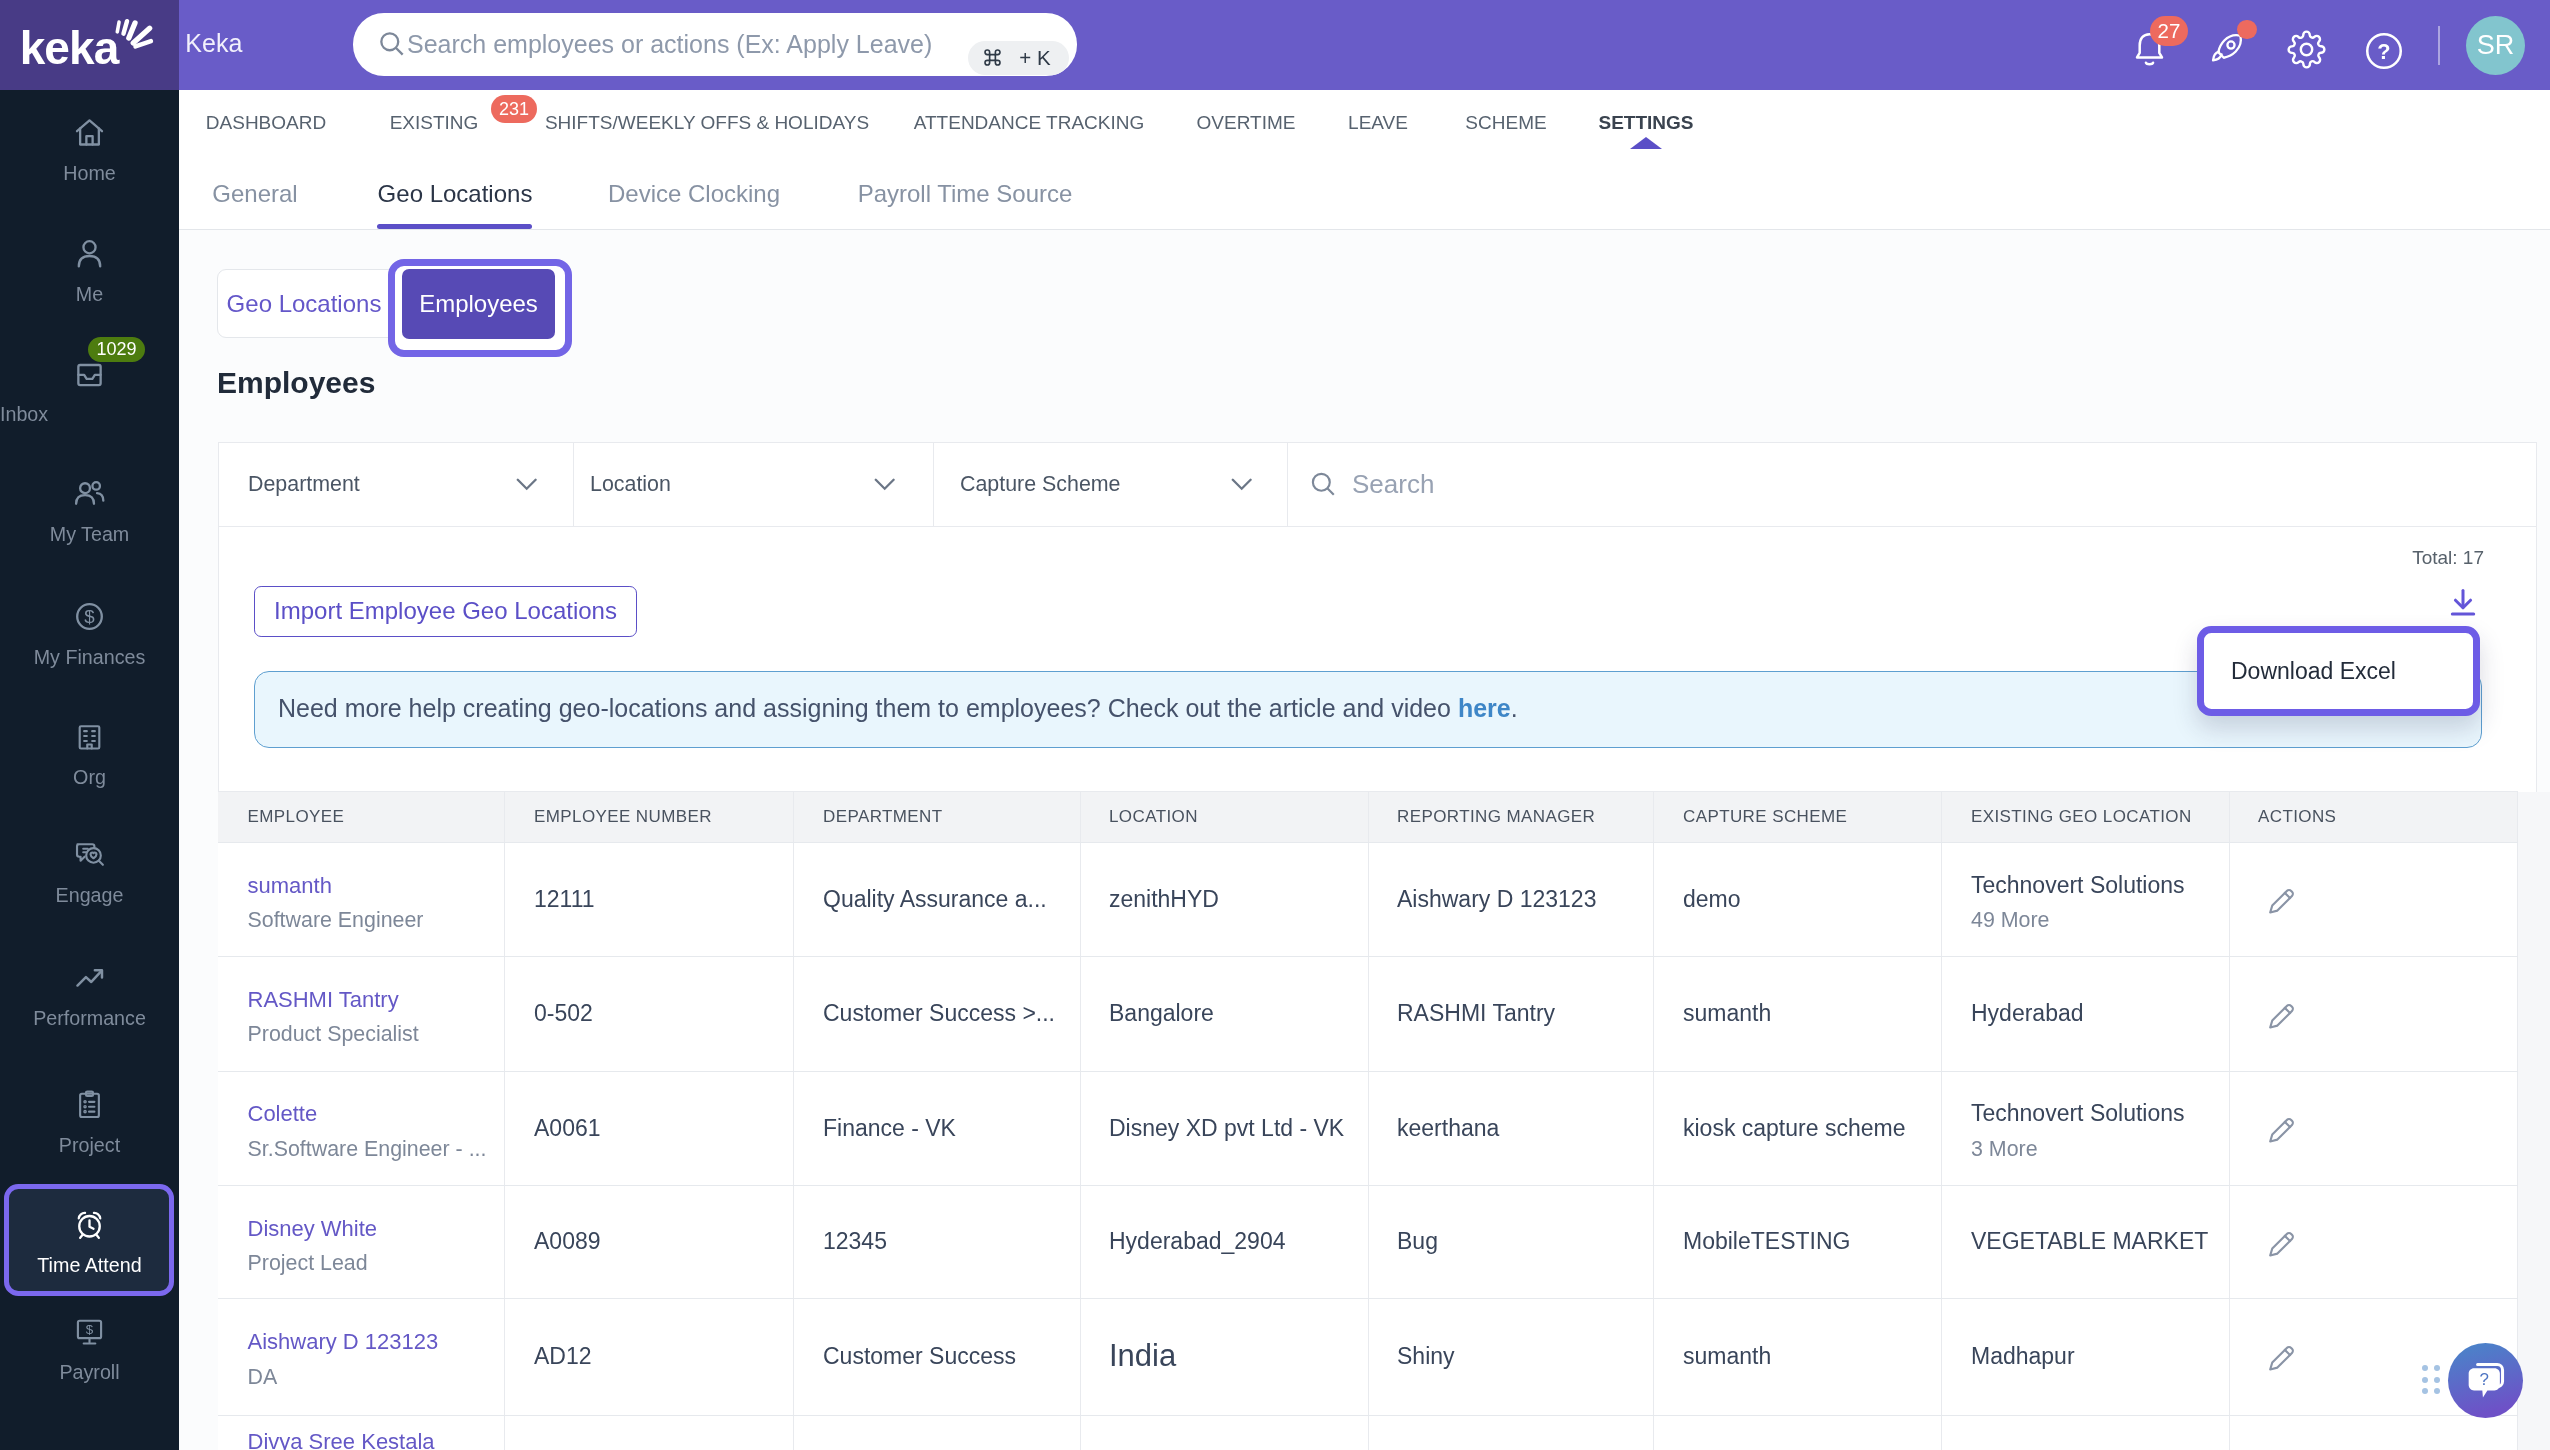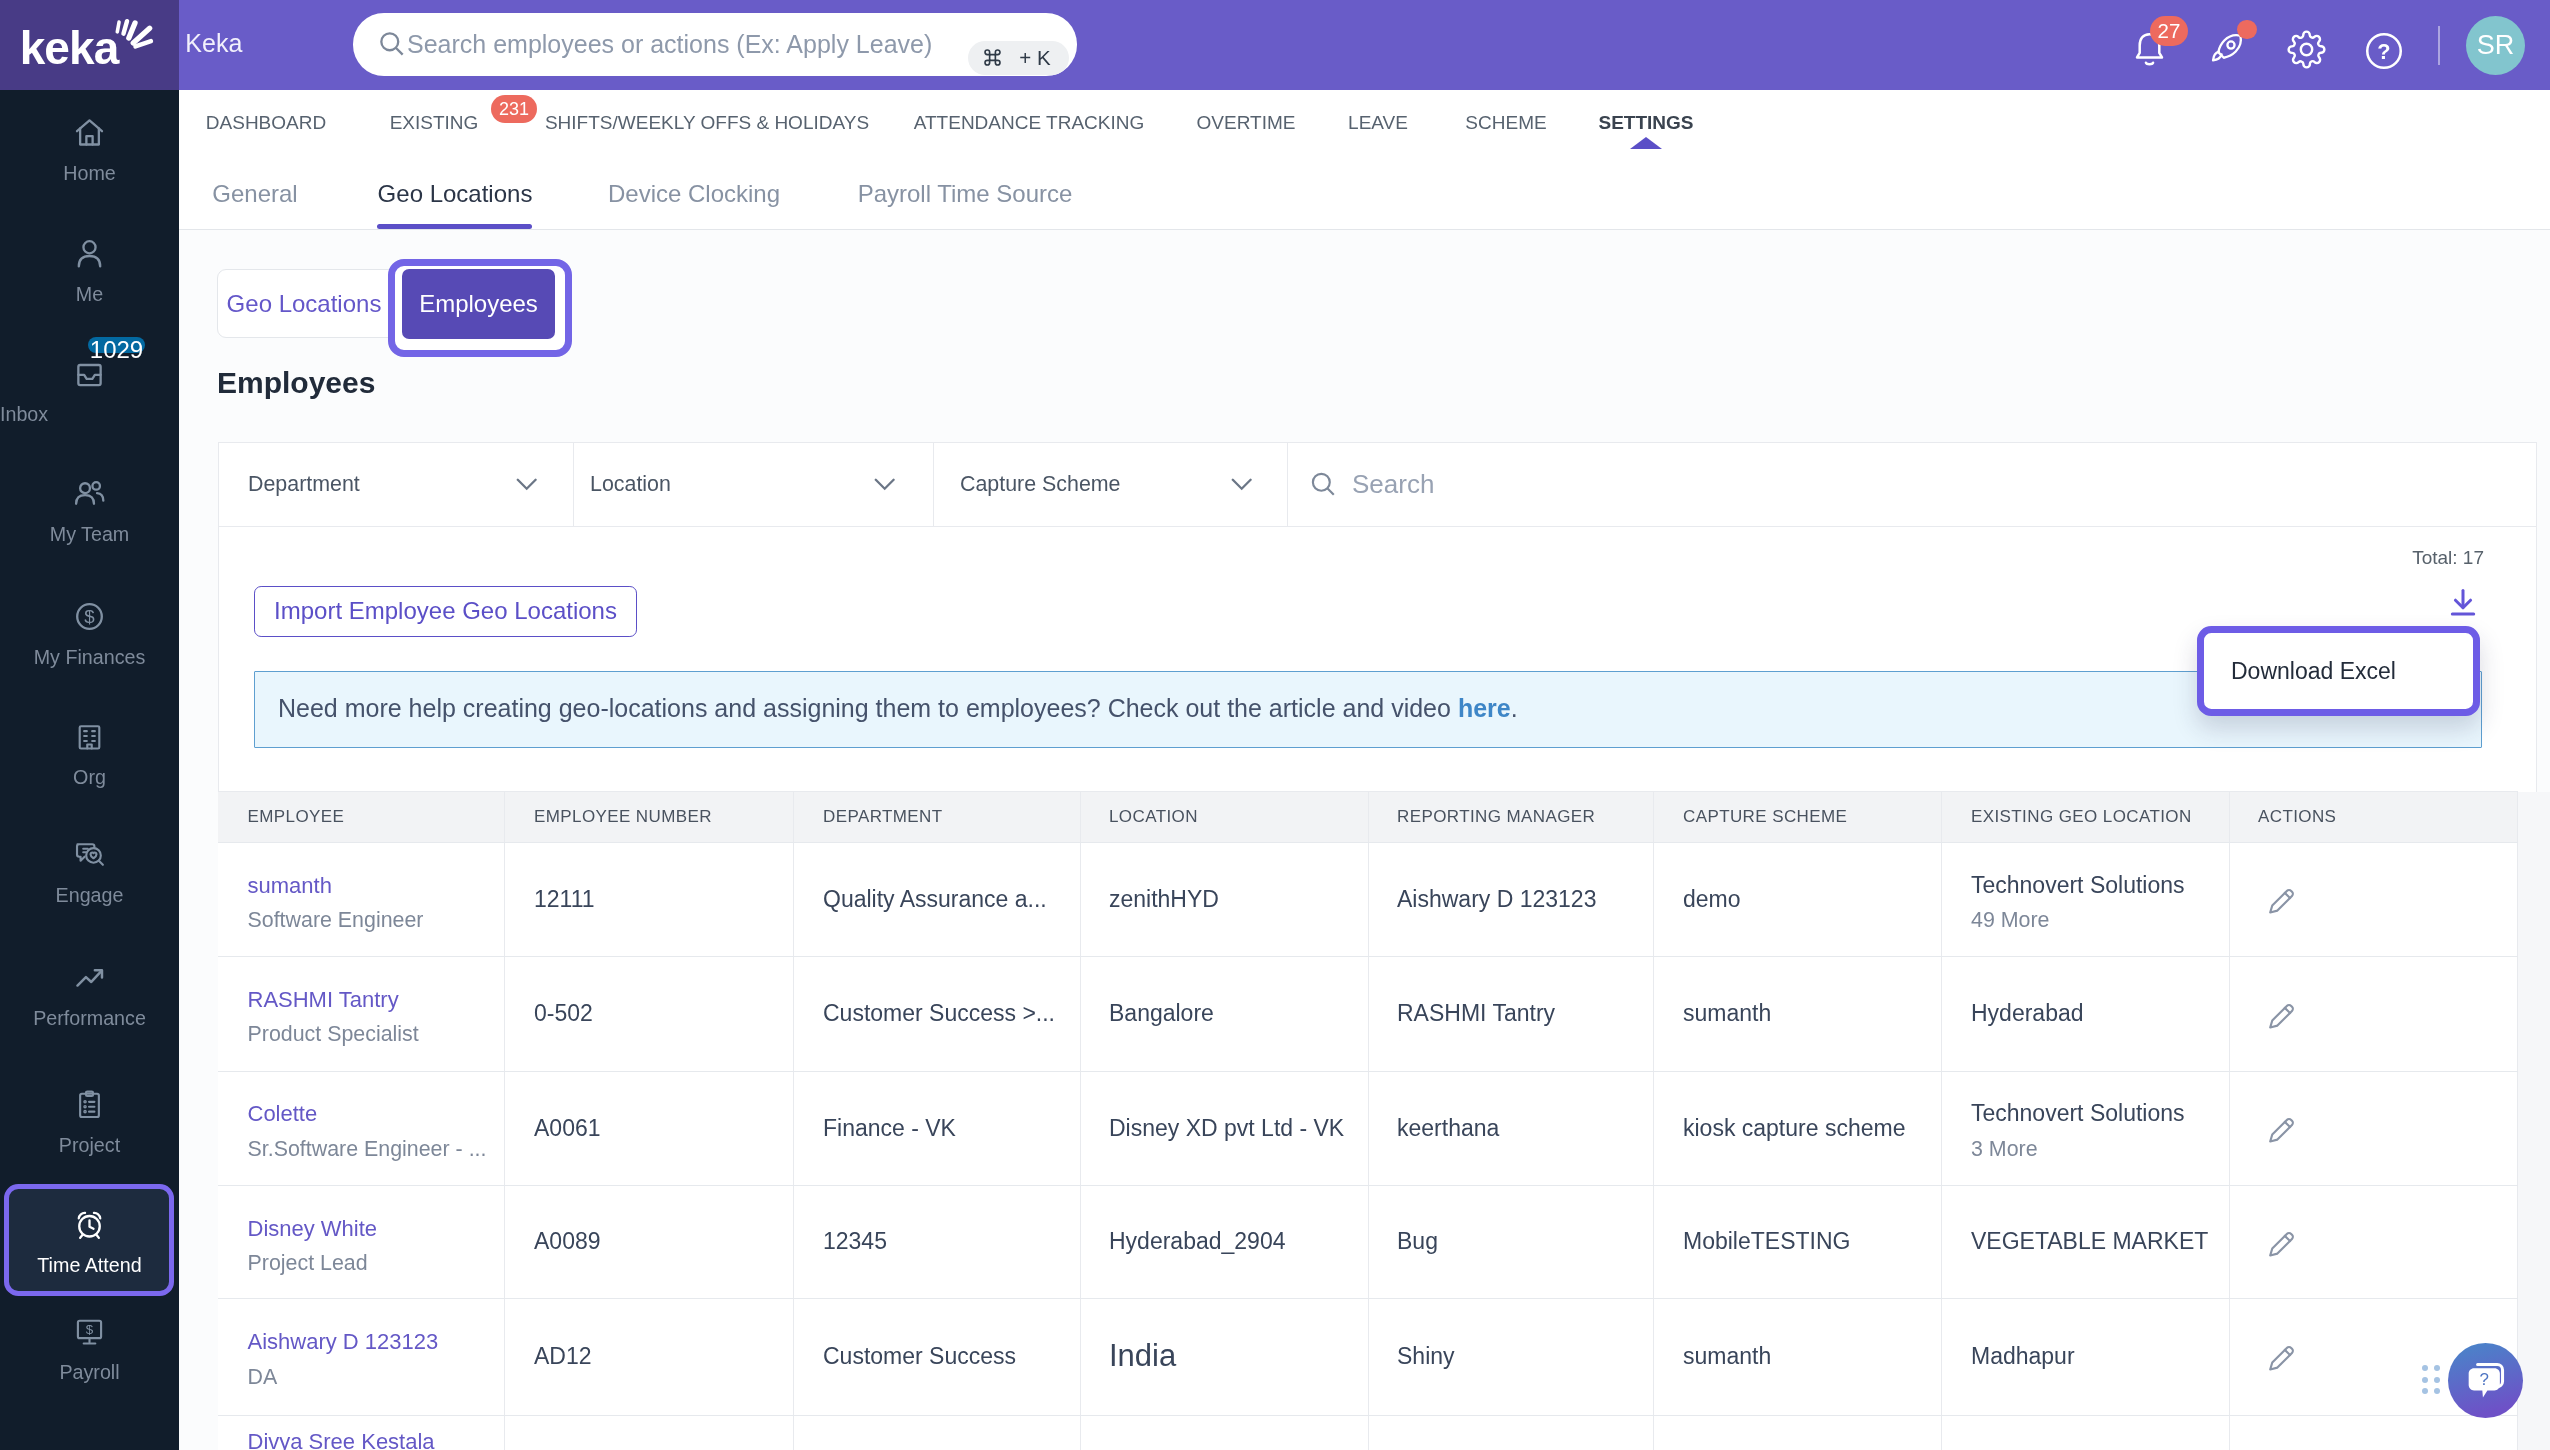--- a/index.html
+++ b/index.html
@@ -78,21 +78,21 @@
   <div class="a" style="left:0;top:162px;width:179px;text-align:center;font-size:19.7px;color:#7f8b9b">Home</div>
   <svg class="a" style="left:69px;top:233px" width="41" height="41" viewBox="0 0 46 46" fill="none" stroke="#8090a2" stroke-width="2.6" stroke-linecap="round" stroke-linejoin="round">
       <circle cx="23" cy="16" r="6.8"></circle>
       <path d="M11 37.5 C11 29 16 25.8 23 25.8 C30 25.8 35 29 35 37.5"></path>
     </svg>
   <div class="a" style="left:0;top:283px;width:179px;text-align:center;font-size:19.7px;color:#7f8b9b">Me</div>
   <svg class="a" style="left:69px;top:353px" width="41" height="41" viewBox="0 0 46 46" fill="none" stroke="#8090a2" stroke-width="2.6" stroke-linecap="round" stroke-linejoin="round">
       <path d="M12.5 13.5 H33.5 C34.6 13.5 35.5 14.4 35.5 15.5 V34 C35.5 35.1 34.6 36 33.5 36 H12.5 C11.4 36 10.5 35.1 10.5 34 V15.5 C10.5 14.4 11.4 13.5 12.5 13.5 Z"></path>
       <path d="M10.5 24.5 H17 L19.8 29 H26.2 L29 24.5 H35.5"></path>
     </svg>
-  <div class="a" style="left:88px;top:337px;width:57px;height:16px;background:#0369a1;border-radius:12.5px;text-align:center;line-height:25px;font-size:24px;color:#fff">1029</div>
+  <div class="a" style="left:88px;top:337px;width:57px;height:25px;background:#4d7c0f;border-radius:12.5px;text-align:center;line-height:25px;font-size:18px;color:#fff">1029</div>
   <div class="a" style="left:0;top:403px;width:179px;text-align:left;font-size:19.7px;color:#7f8b9b">Inbox</div>
   <svg class="a" style="left:69px;top:473px" width="41" height="41" viewBox="0 0 46 46" fill="none" stroke="#8090a2" stroke-width="2.6" stroke-linecap="round" stroke-linejoin="round">
       <circle cx="18" cy="17" r="5.5"></circle>
       <path d="M8 34.5 C8 27.5 12 24.8 18 24.8 C24 24.8 28 27.5 28 34.5"></path>
       <circle cx="30.5" cy="14.5" r="4.2"></circle>
       <path d="M31.5 22.5 C36 22.8 38.5 25.5 38.5 31"></path>
     </svg>
   <div class="a" style="left:0;top:523px;width:179px;text-align:center;font-size:19.7px;color:#7f8b9b">My Team</div>
   <svg class="a" style="left:69px;top:596px" width="41" height="41" viewBox="0 0 46 46" fill="none">
       <circle cx="23" cy="23" r="13.8" stroke="#8090a2" stroke-width="2.6"></circle>
@@ -206,21 +206,21 @@
 
   <div class="a" style="left:2135px;top:317px;width:170px;text-align:right;font-size:19px;color:#57616b">Total: 17</div>
   <svg class="a" style="left:2268px;top:356px" width="32" height="32" viewBox="0 0 36 36" fill="none" stroke="#6355d8" stroke-width="3.4" stroke-linecap="round" stroke-linejoin="round">
       <path d="M18 5 V24"></path>
       <path d="M9.5 16 L18 24.5 L26.5 16"></path>
       <path d="M6 31.5 H30"></path>
     </svg>
 
   <div class="a" style="left:75px;top:356px;width:383px;height:51px;border:1.8px solid #5b4fc7;border-radius:7.1px;text-align:center;line-height:47px;font-size:24px;color:#5b4fc7;white-space:nowrap">Import Employee Geo Locations</div>
 
-  <div class="a" style="left:75px;top:441px;width:2228px;height:77px;background:#e9f6fd;border:1.8px solid #5e9fd0;border-radius:1px;line-height:73px;font-size:25px;color:#45526b;padding-left:23px;white-space:nowrap">Need more help creating geo-locations and assigning them to employees? Check out the article and video <span style="color:#3e86c7;font-weight:bold">here</span>.</div>
+  <div class="a" style="left:75px;top:441px;width:2228px;height:77px;background:#e9f6fd;border:1.8px solid #5e9fd0;border-radius:15px;line-height:73px;font-size:25px;color:#45526b;padding-left:23px;white-space:nowrap">Need more help creating geo-locations and assigning them to employees? Check out the article and video <span style="color:#3e86c7;font-weight:bold">here</span>.</div>
 
   <div class="a" style="left:2018px;top:396px;width:283px;height:90px;background:#fff;border:7.1px solid #6d5ce6;border-radius:14.3px;box-shadow:0 12.5px 25px rgba(40,40,80,0.18);line-height:76px;font-size:23px;color:#232c3a;padding-left:27px;white-space:nowrap">Download Excel</div>
 </div>
 
 <div class="a" style="left:218px;top:791px;width:2300px;height:659px;background:#fff;border-top:0.9px solid #e8eaee;overflow:hidden">
   <div class="a" style="left:0;top:0;width:2300px;height:50px;background:#f2f3f5"></div>
   <div class="a" style="left:29.5px;top:0;height:50px;line-height:50px;font-size:17px;font-weight:500;letter-spacing:0.4px;color:#49525f">EMPLOYEE</div>
   <div class="a" style="left:316px;top:0;height:50px;line-height:50px;font-size:17px;font-weight:500;letter-spacing:0.4px;color:#49525f">EMPLOYEE NUMBER</div>
   <div class="a" style="left:605px;top:0;height:50px;line-height:50px;font-size:17px;font-weight:500;letter-spacing:0.4px;color:#49525f">DEPARTMENT</div>
   <div class="a" style="left:891px;top:0;height:50px;line-height:50px;font-size:17px;font-weight:500;letter-spacing:0.4px;color:#49525f">LOCATION</div>

